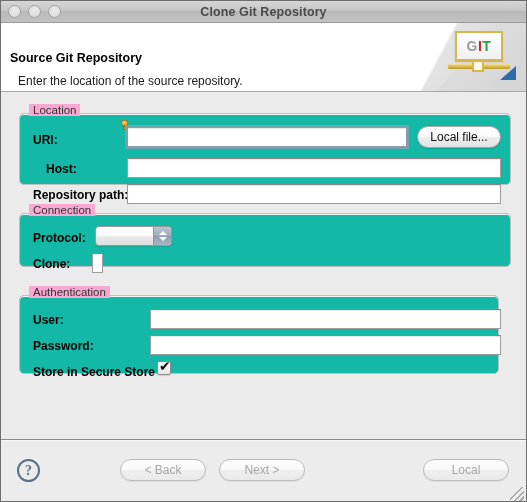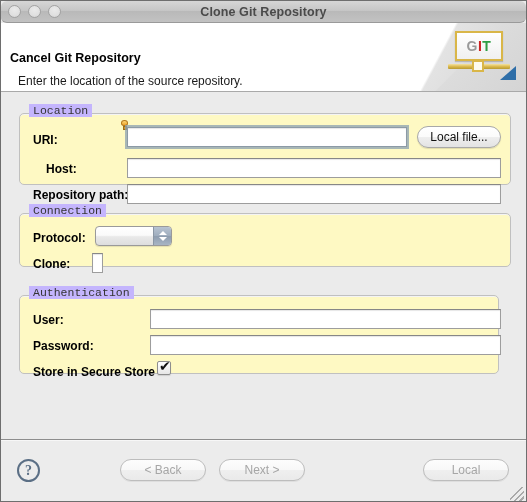--- a/index.html
+++ b/index.html
@@ -29,21 +29,20 @@
 
   
   #titlebar {
     position: relative;
     height: 21px;
     background: linear-gradient(to bottom, #d6d6d6 0%, #c6c6c6 45%, #b9b9b9 50%, #c2c2c2 100%);
     border-bottom: 1px solid #9a9a9a;
     display: flex;
     align-items: center;
     justify-content: center;
-    border-radius: 6px;
   }
   #titlebar .title {
     font-size: 12.5px;
     font-weight: bold;
     color: #4a4a4a;
     letter-spacing: 0.1px;
     user-select: none;
   }
   .traffic {
     position: absolute;
@@ -177,36 +176,35 @@
   .group {
     position: absolute;
     box-sizing: border-box;
   }
   .group > .group-title {
     position: absolute;
     left: 10px;
     top: -1px;
     font-size: 11.5px;
     color: #333;
-    background: #c4b5fd;
+    background: #f9a8d4;
     padding: 0 4px;
     z-index: 2;
     white-space: nowrap;
-    font-family: Liberation Mono, monospace;
   }
   .group > .group-box {
     position: absolute;
     left: 0;
     top: 8px;
     right: 0;
     bottom: 0;
     box-sizing: border-box;
     border: 1px solid #c0c0c0;
     border-radius: 5px;
-    background: #fef9c3;
+    background: #14b8a6;
     box-shadow: inset 0 1px 0 #f4f4f4;
   }
 
   .row-label {
     position: absolute;
     font-size: 12px;
     color: #000;
     font-weight: bold;
     white-space: nowrap;
   }
@@ -411,21 +409,21 @@
       <div class="git-board">
         <span class="g">G</span>
           <span class="i">I</span>
           <span class="t">T</span>
       </div>
       <div class="git-bar"></div>
       <div class="git-knob"></div>
       <div class="git-tri"></div>
     </div>
 
-    <div class="head-title">Cancel Git Repository</div>
+    <div class="head-title">Source Git Repository</div>
     <div class="head-sub">Enter the location of the source repository.</div>
   </div>
 
   <div id="content">
 
     <div class="group" style="left:18px; top:13px; width:492px; height:80px;">
       <div class="group-title">Location</div>
       <div class="group-box">
 
         <div class="row-label" style="left:13px; top:19px;">URI:</div>

